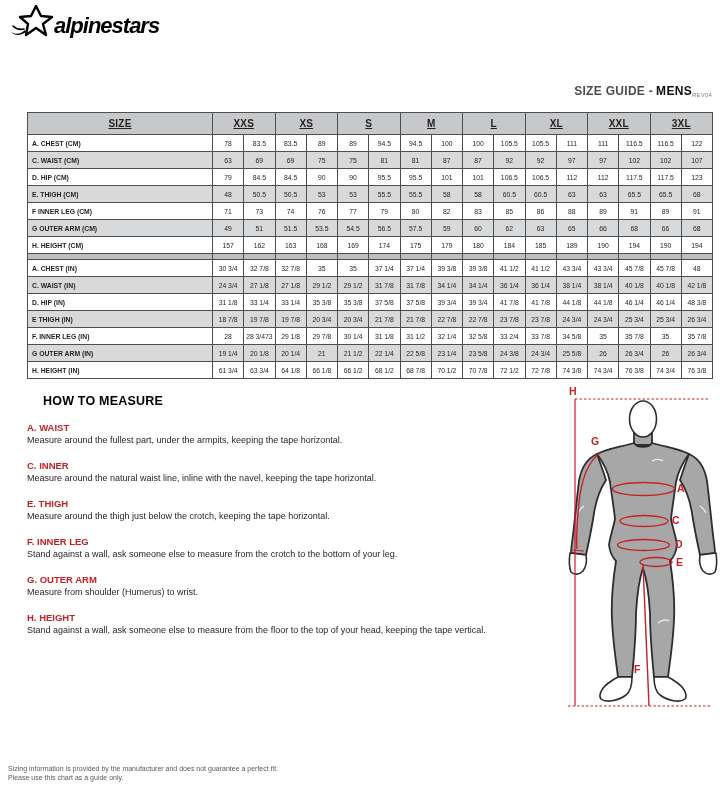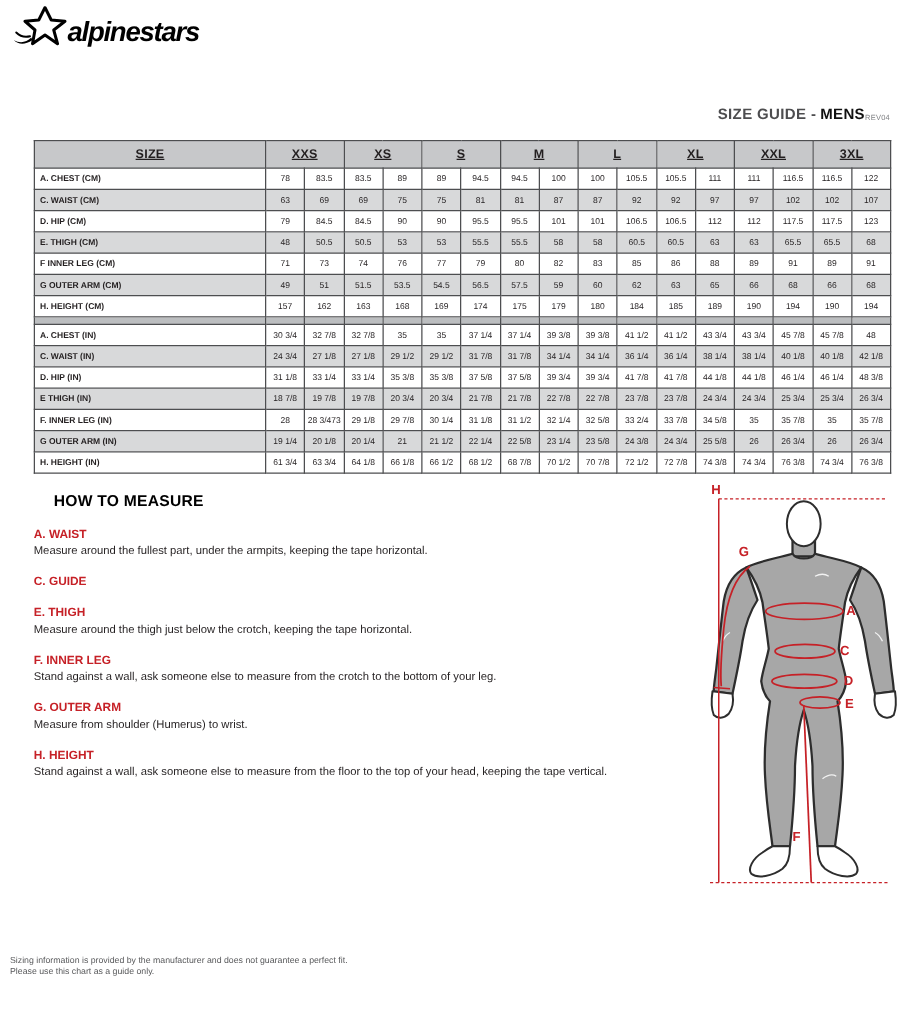--- a/index.html
+++ b/index.html
@@ -376,21 +376,22 @@
     </table>
 
   <div class="howto">
     <div class="howto-title">HOW TO MEASURE</div>
     <div>
         <div class="htm-item">
           <div class="htm-h">A. WAIST</div>
           <div class="htm-b">Measure around the fullest part, under the armpits, keeping the tape horizontal.</div>
         </div>
         <div class="htm-item">
-          <div class="htm-h">C. GUIDE</div>
+          <div class="htm-h">C. INNER</div>
+          <div class="htm-b">Measure around the natural waist line, inline with the navel, keeping the tape horizontal.</div>
         </div>
         <div class="htm-item">
           <div class="htm-h">E. THIGH</div>
           <div class="htm-b">Measure around the thigh just below the crotch, keeping the tape horizontal.</div>
         </div>
         <div class="htm-item">
           <div class="htm-h">F. INNER LEG</div>
           <div class="htm-b">Stand against a wall, ask someone else to measure from the crotch to the bottom of your leg.</div>
         </div>
         <div class="htm-item">

